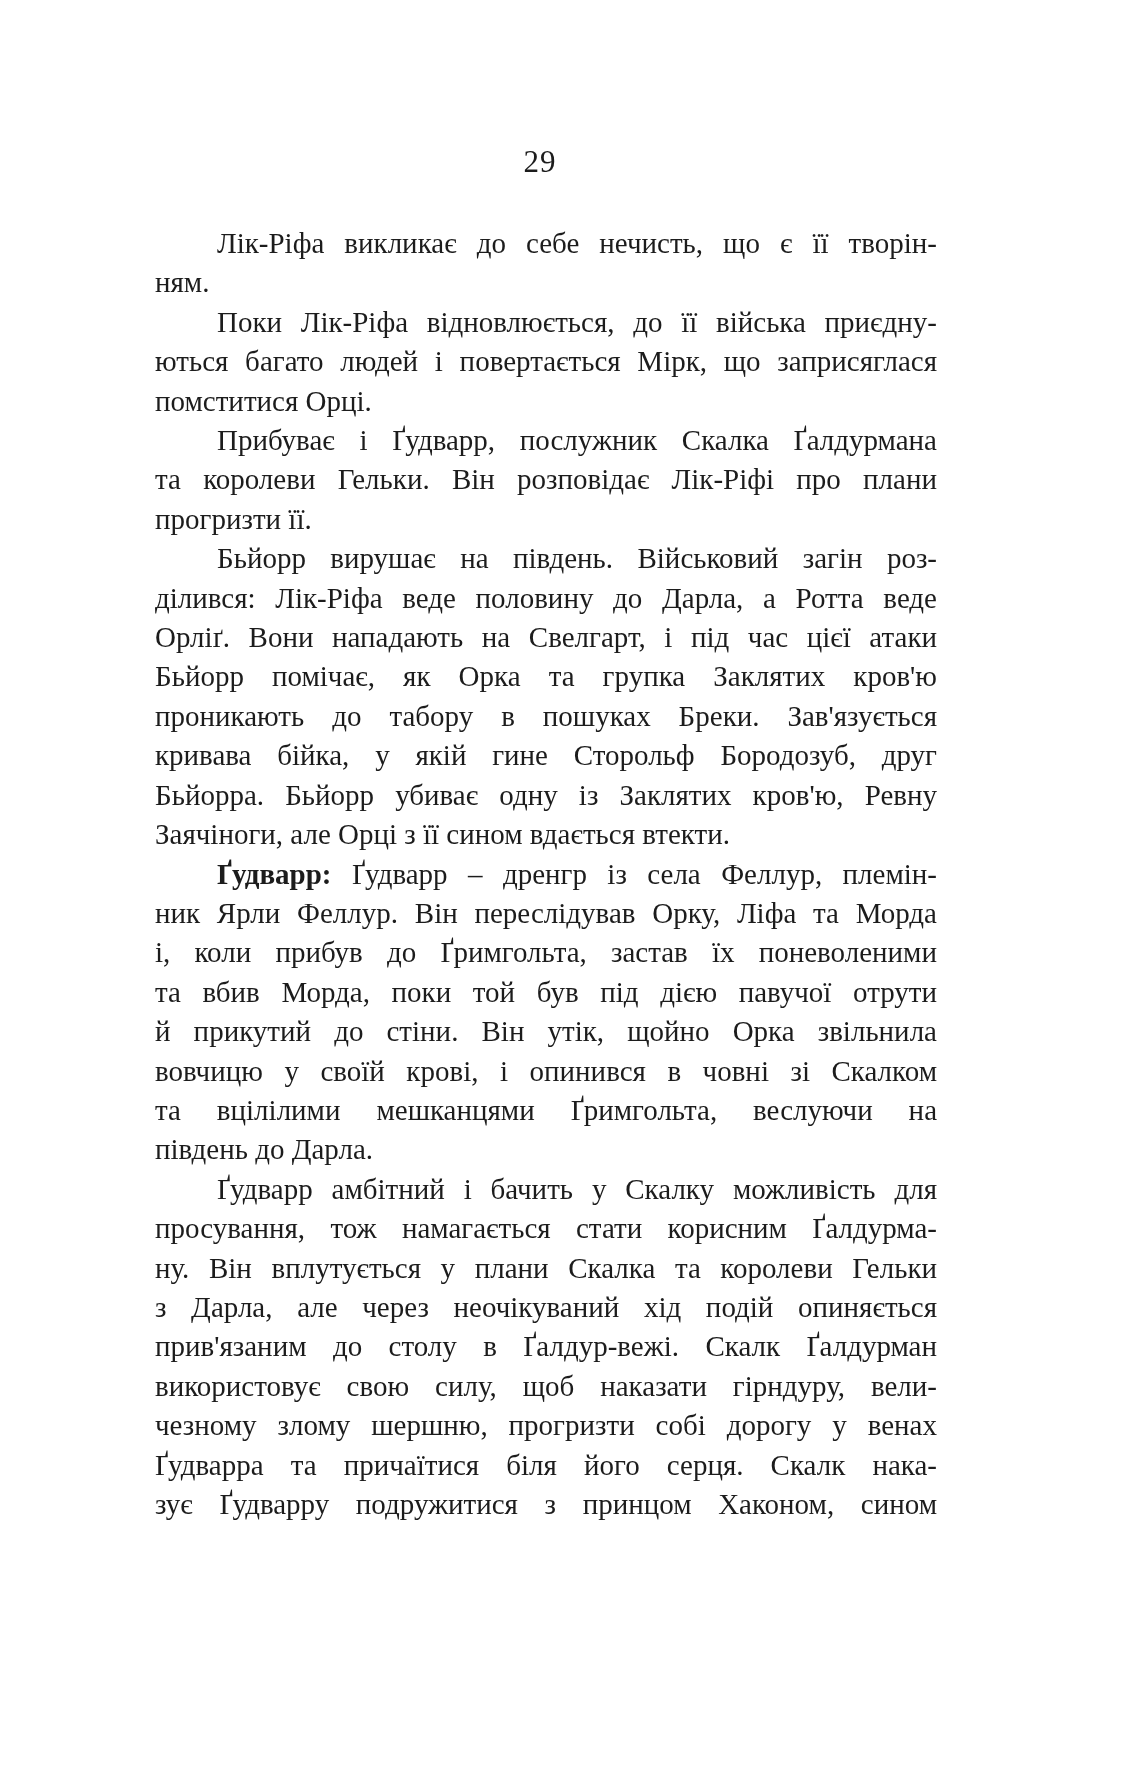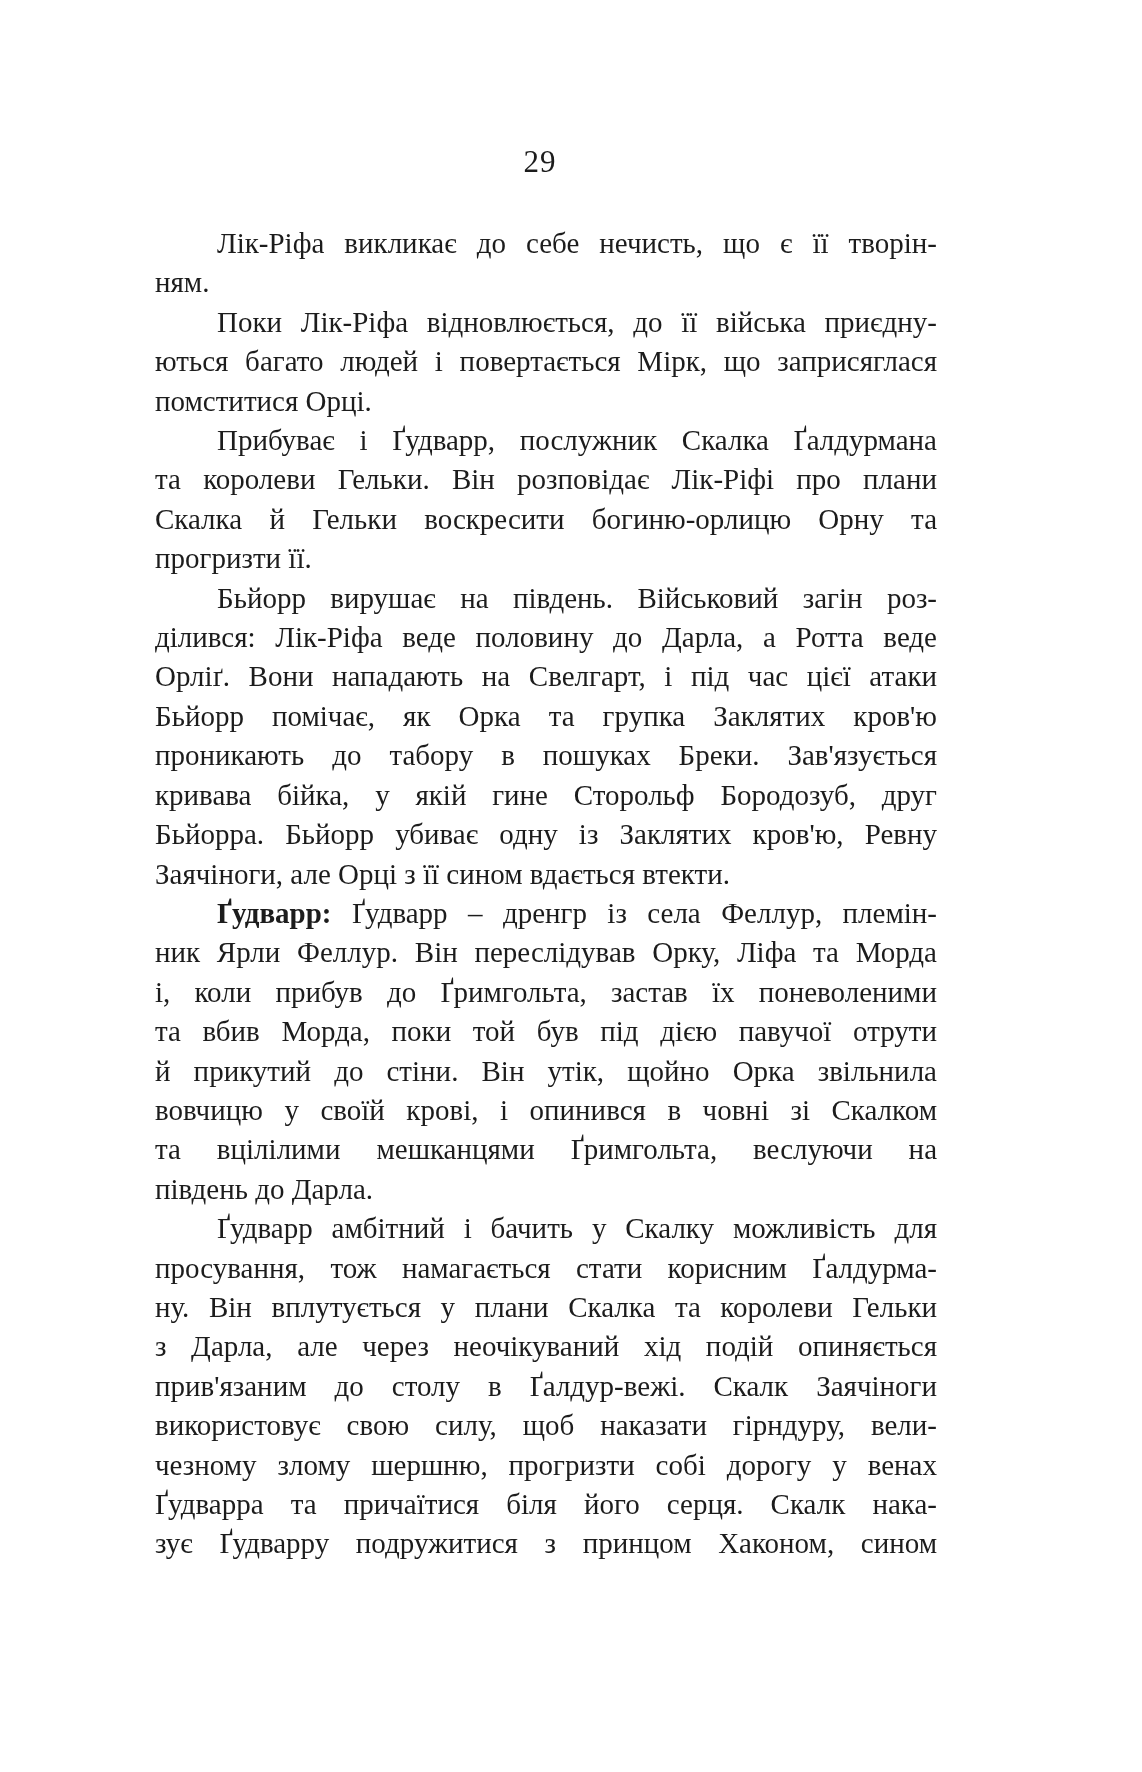--- a/index.html
+++ b/index.html
@@ -45,21 +45,20 @@
 <div class="page">
   <div class="page-number">29</div>
   <div class="text-block">
       <div class="line first">Лік-Ріфа викликає до себе нечисть, що є її творін-</div>
       <div class="line para-end">ням.</div>
       <div class="line first">Поки Лік-Ріфа відновлюється, до її війська приєдну-</div>
       <div class="line">ються багато людей і повертається Мірк, що заприсяглася</div>
       <div class="line para-end">помститися Орці.</div>
       <div class="line first">Прибуває і Ґудварр, послужник Скалка Ґалдурмана</div>
       <div class="line">та королеви Гельки. Він розповідає Лік-Ріфі про плани</div>
-      <div class="line">Скалка й Гельки воскресити богиню-орлицю Орну та</div>
       <div class="line para-end">прогризти її.</div>
       <div class="line first">Бьйорр вирушає на південь. Військовий загін роз-</div>
       <div class="line">ділився: Лік-Ріфа веде половину до Дарла, а Ротта веде</div>
       <div class="line">Орліґ. Вони нападають на Свелгарт, і під час цієї атаки</div>
       <div class="line">Бьйорр помічає, як Орка та групка Заклятих кров'ю</div>
       <div class="line">проникають до табору в пошуках Бреки. Зав'язується</div>
       <div class="line">кривава бійка, у якій гине Сторольф Бородозуб, друг</div>
       <div class="line">Бьйорра. Бьйорр убиває одну із Заклятих кров'ю, Ревну</div>
       <div class="line para-end">Заячіноги, але Орці з її сином вдається втекти.</div>
       <div class="line first"><span class="lead-bold">Ґудварр:</span> Ґудварр – дренгр із села Феллур, племін-</div>
@@ -67,19 +66,19 @@
       <div class="line">і, коли прибув до Ґримгольта, застав їх поневоленими</div>
       <div class="line">та вбив Морда, поки той був під дією павучої отрути</div>
       <div class="line">й прикутий до стіни. Він утік, щойно Орка звільнила</div>
       <div class="line">вовчицю у своїй крові, і опинився в човні зі Скалком</div>
       <div class="line">та вцілілими мешканцями Ґримгольта, веслуючи на</div>
       <div class="line para-end">південь до Дарла.</div>
       <div class="line first">Ґудварр амбітний і бачить у Скалку можливість для</div>
       <div class="line">просування, тож намагається стати корисним Ґалдурма-</div>
       <div class="line">ну. Він вплутується у плани Скалка та королеви Гельки</div>
       <div class="line">з Дарла, але через неочікуваний хід подій опиняється</div>
-      <div class="line">прив'язаним до столу в Ґалдур-вежі. Скалк Заячіноги</div>
+      <div class="line">прив'язаним до столу в Ґалдур-вежі. Скалк Ґалдурман</div>
       <div class="line">використовує свою силу, щоб наказати гірндуру, вели-</div>
       <div class="line">чезному злому шершню, прогризти собі дорогу у венах</div>
       <div class="line">Ґудварра та причаїтися біля його серця. Скалк нака-</div>
       <div class="line">зує Ґудварру подружитися з принцом Хаконом, сином</div>
     </div>
 </div>
 
 </body></html>

